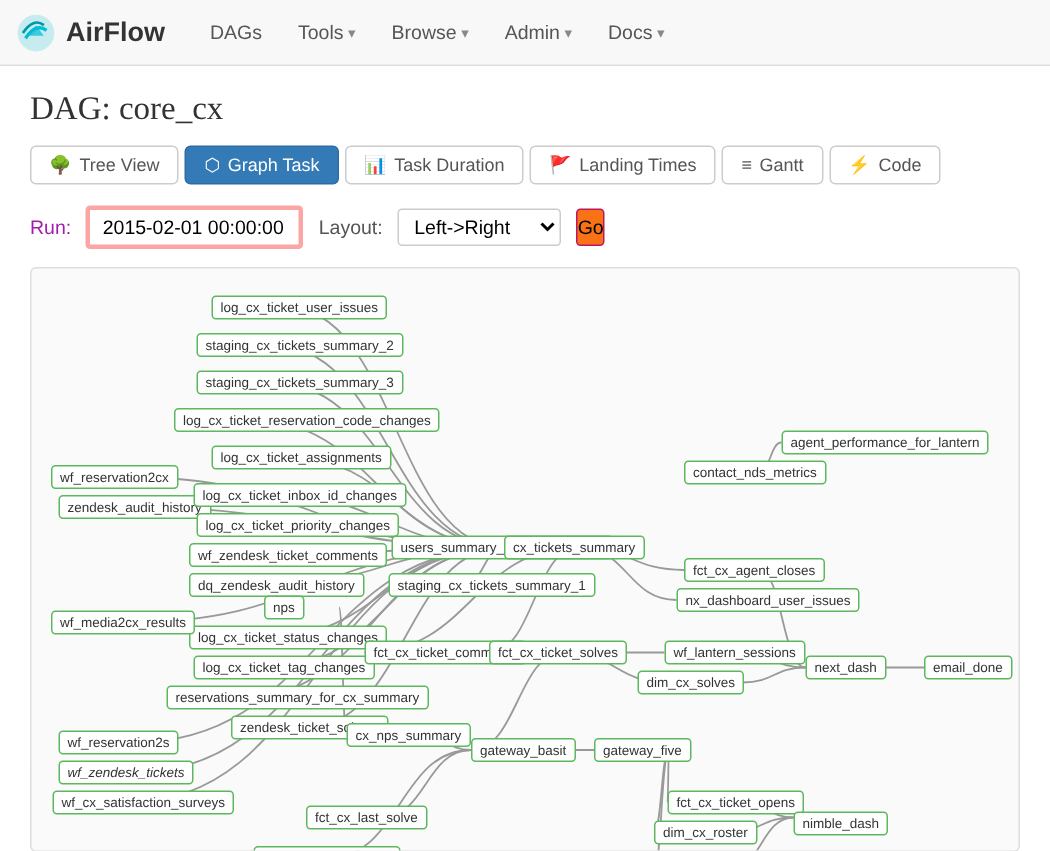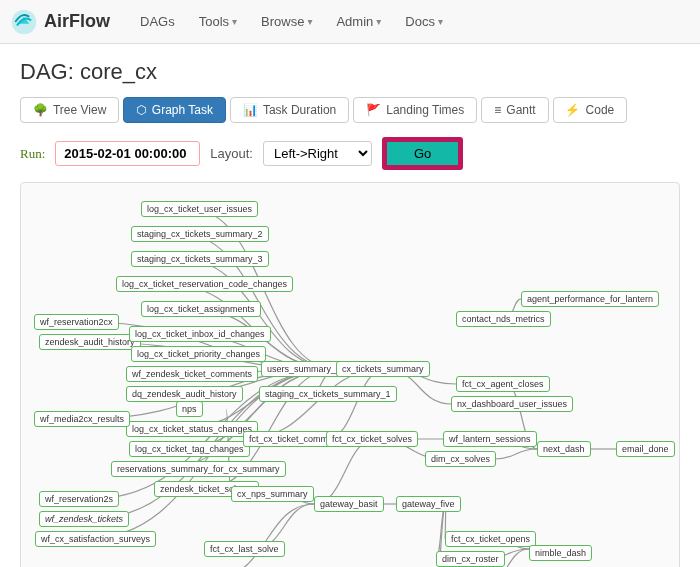--- a/index.html
+++ b/index.html
@@ -46,20 +46,21 @@
     .dropdown-arrow { font-size: 10px; color: #888; }
 
     
     .page-content { padding: 15px 20px; }
 
     .page-title {
       font-size: 22px;
       font-weight: normal;
       margin-bottom: 12px;
       color: #333;
+      font-family: Liberation Serif, serif;
     }
 
     
     .tab-bar {
       display: flex;
       gap: 4px;
       margin-bottom: 14px;
       align-items: center;
     }
     .tab-btn {
@@ -82,42 +83,41 @@
     }
 
     
     .run-bar {
       display: flex;
       align-items: center;
       gap: 10px;
       margin-bottom: 12px;
       font-size: 13px;
     }
-    .run-bar label { font-weight: normal; color: #4d7c0f; font-family: Liberation Serif, serif; }
+    .run-bar label { font-weight: normal; color: #a21caf; }
     .run-input {
-      border: 1px solid #fca5a5;
+      border: 3px solid #fca5a5;
       padding: 4px 8px;
       border-radius: 3px;
       font-size: 13px;
       width: 145px;
       background: #fff;
-      font-weight: bold;
     }
     .layout-label { color: #555; }
     .layout-select {
       border: 1px solid #ccc;
       padding: 3px 6px;
       border-radius: 3px;
       font-size: 13px;
       background: #fff;
     }
     .go-btn {
-      padding: 4px 27px;
-      background: #14b8a6;
-      border: 5px solid #be185d;
+      padding: 4px 0;
+      background: #f97316;
+      border: 1px solid #be185d;
       border-radius: 3px;
       cursor: pointer;
       font-size: 13px;
     }
 
     
     .graph-container {
       border: 1px solid #ddd;
       border-radius: 4px;
       background: #fafafa;

